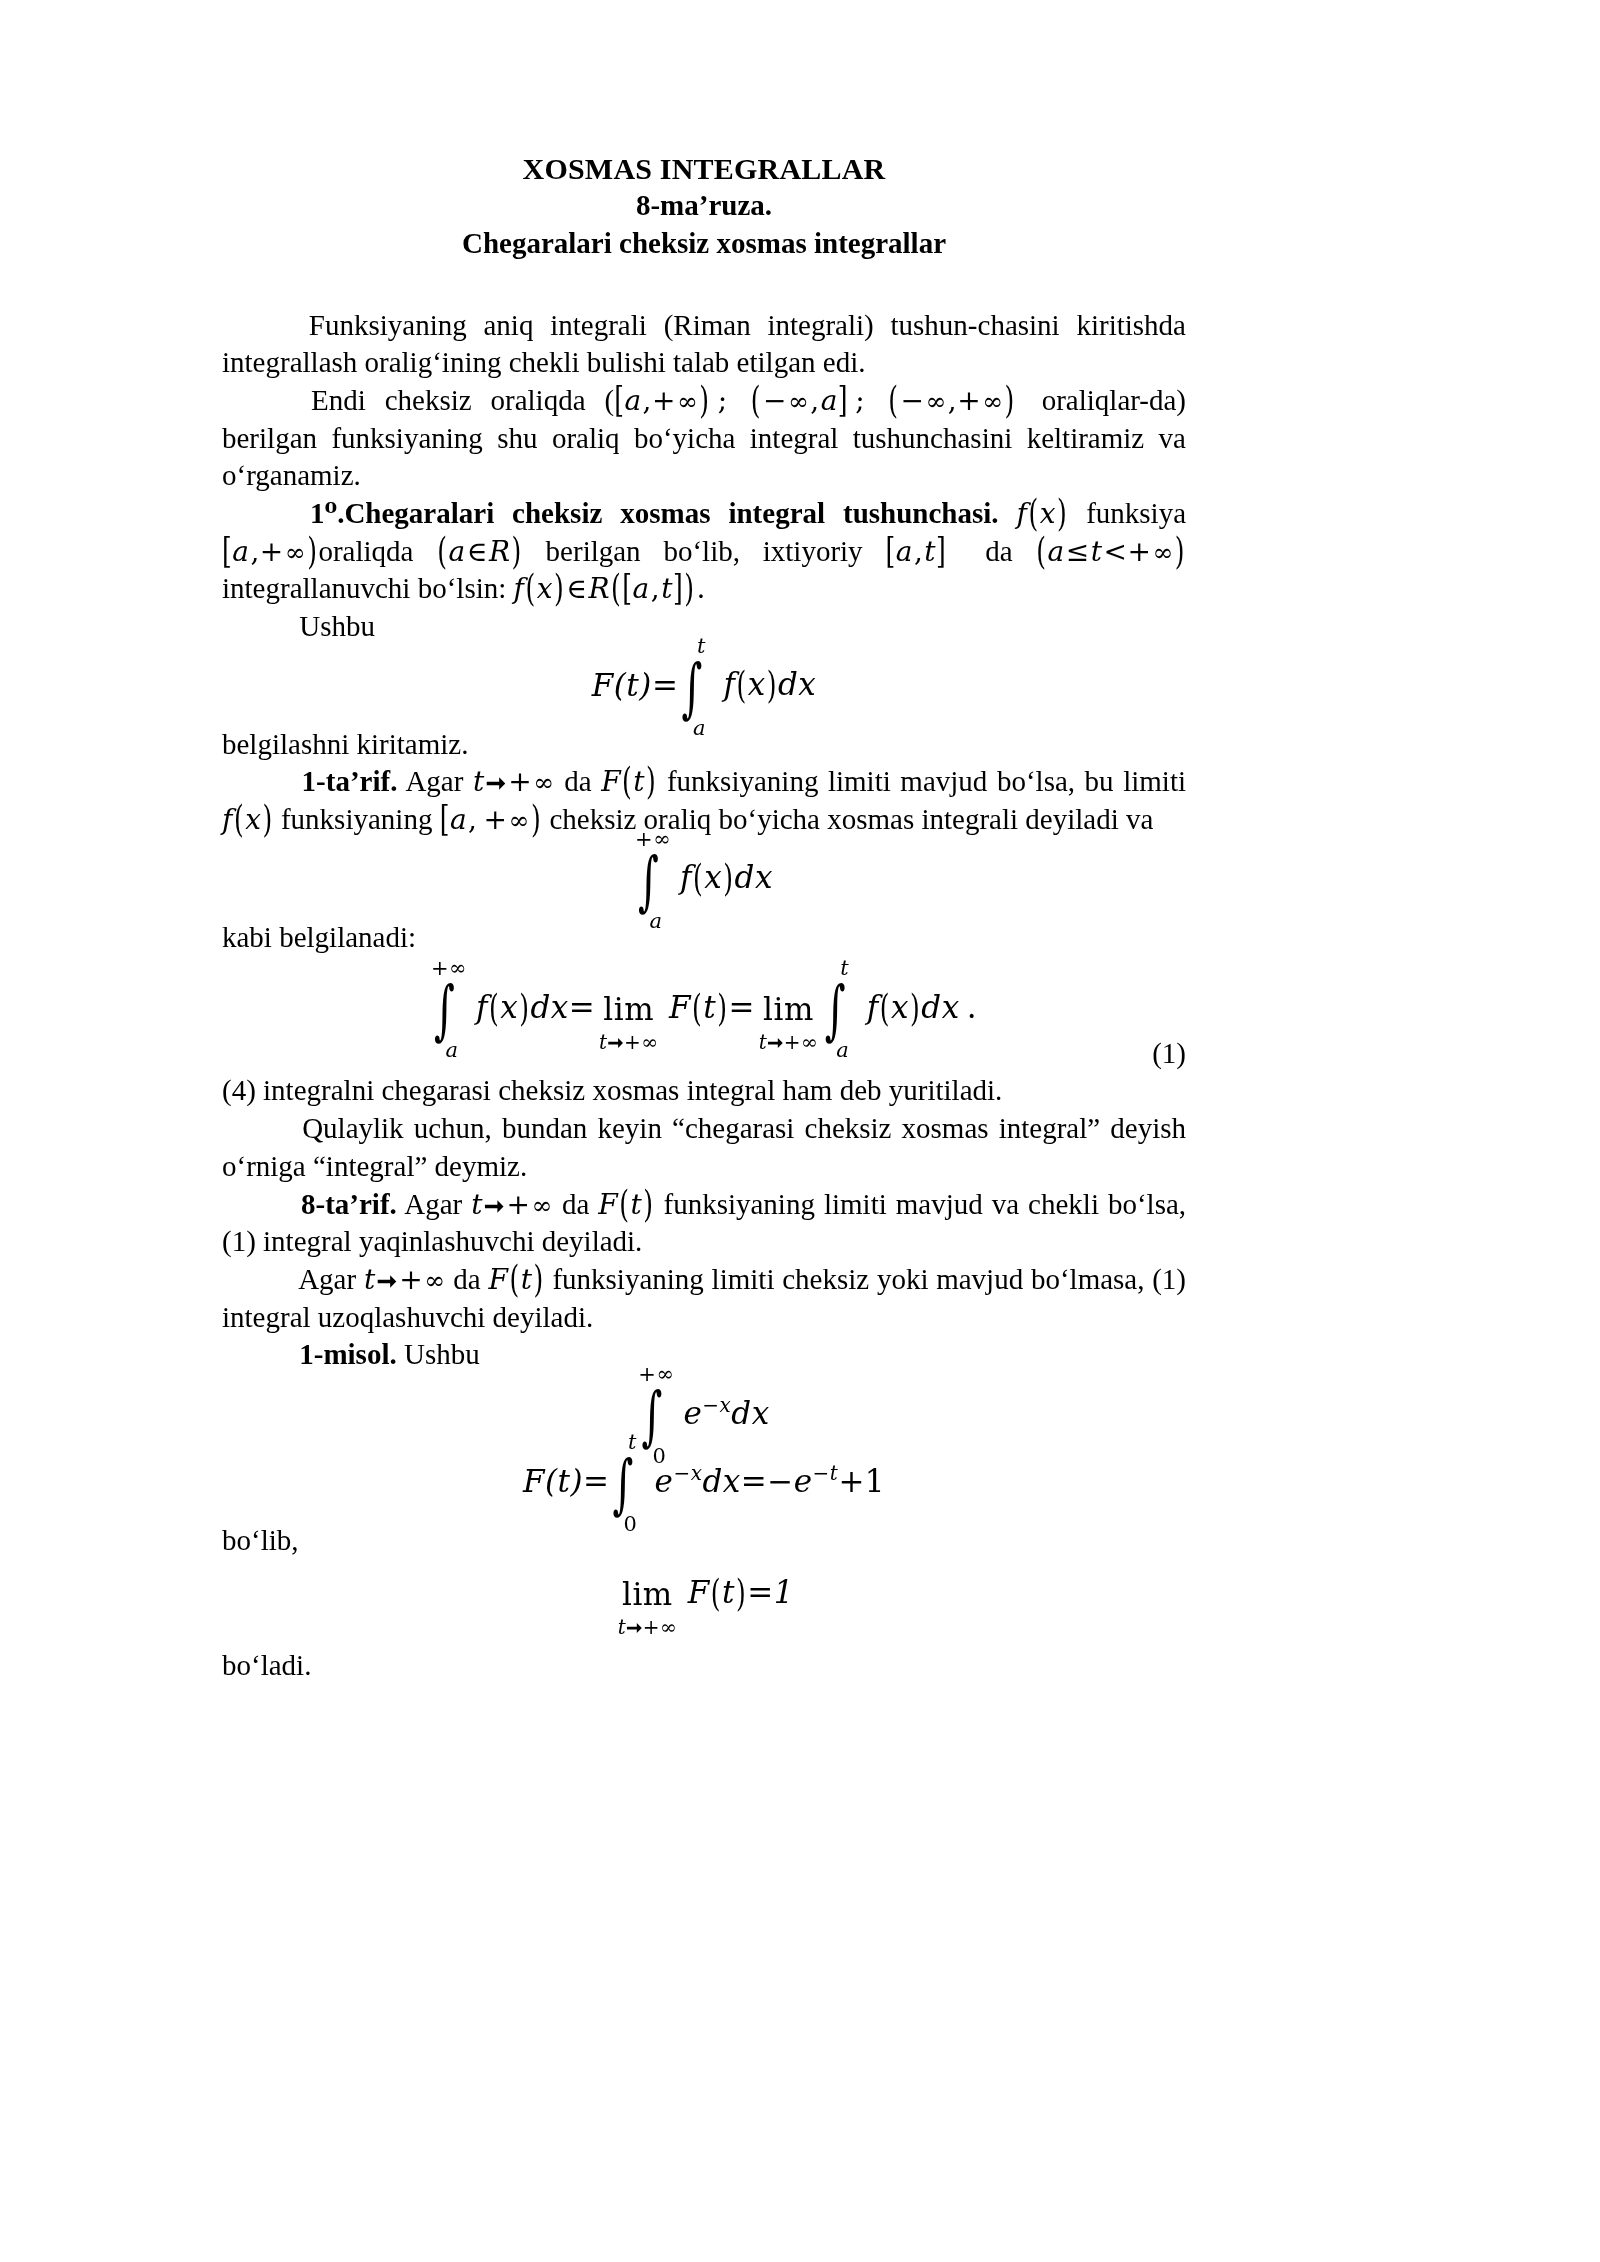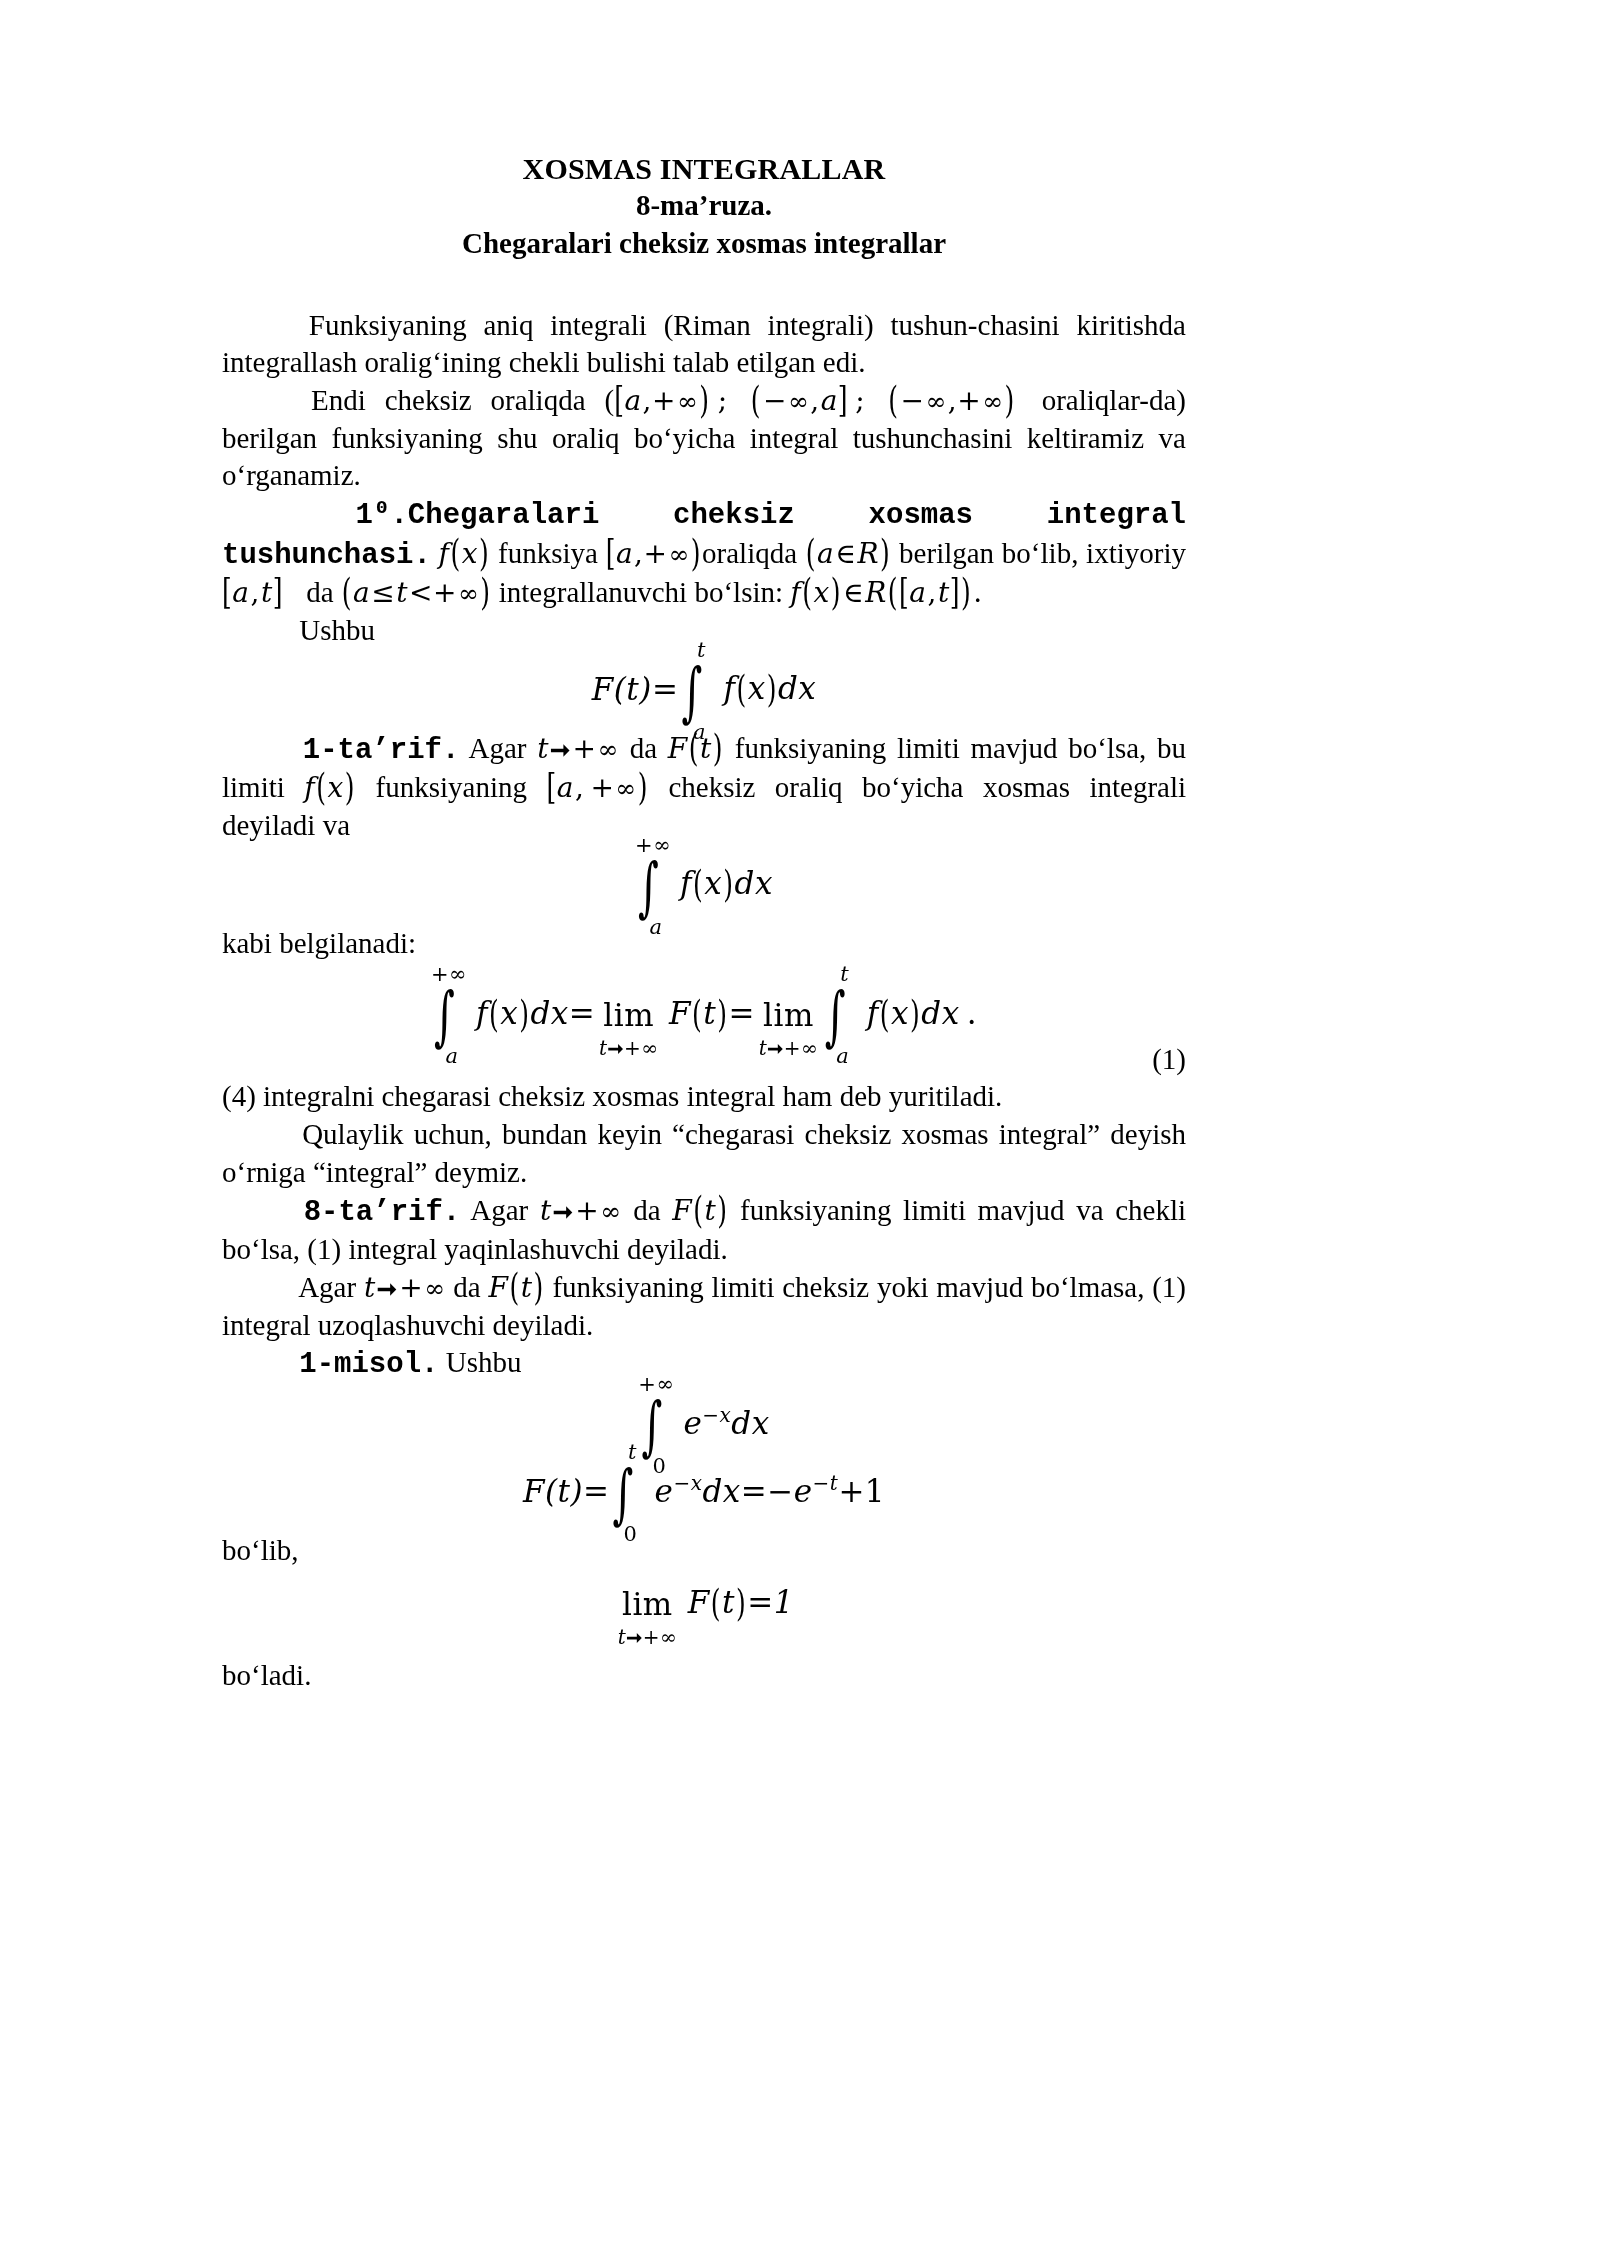--- a/index.html
+++ b/index.html
@@ -42,21 +42,21 @@
     text-justify: inter-word;
   }
   p.first {
     margin-top: 44px;
   }
   .indent::before {
     content: "";
     display: inline-block;
     width: 70px;
   }
-  b.run { font-weight: bold; font-family: Liberation Mono, monospace; }
+  b.run { font-weight: bold; }
 
   
   .m {
     font-family: "DejaVu Serif", "Liberation Serif", serif;
     font-style: italic;
     font-size: 28px;
     white-space: nowrap;
     letter-spacing: 0.5px;
   }
   .m .op { font-style: normal; padding: 0 1px; }
@@ -213,20 +213,23 @@
   </p>
 
   <p class="body indent">
     <span>Ushbu</span>
   </p>
 
   <div class="eq">
     <span class="up" style="font-style:italic">F(t)=</span><span class="intg"><span class="hi">t</span><span class="sign">∫</span><span class="lo">a</span></span><span class="sp-sm"></span><span>f<span class="paren">(</span>x<span class="paren">)</span>dx</span>
   </div>
 
+  <p class="body">
+    <span>belgilashni kiritamiz.</span>
+  </p>
 
   <p class="body indent">
     <b class="run">1-ta’rif.</b>
     <span>Agar</span>
     <span class="m">t<span class="arrow">➞</span><span class="op">+</span><span class="inf">∞</span></span>
     <span>da</span>
     <span class="m">F<span class="paren">(</span>t<span class="paren">)</span></span>
     <span>funksiyaning limiti mavjud bo‘lsa, bu limiti</span>
     <span class="m">f<span class="paren">(</span>x<span class="paren">)</span></span>
     <span>funksiyaning</span>

